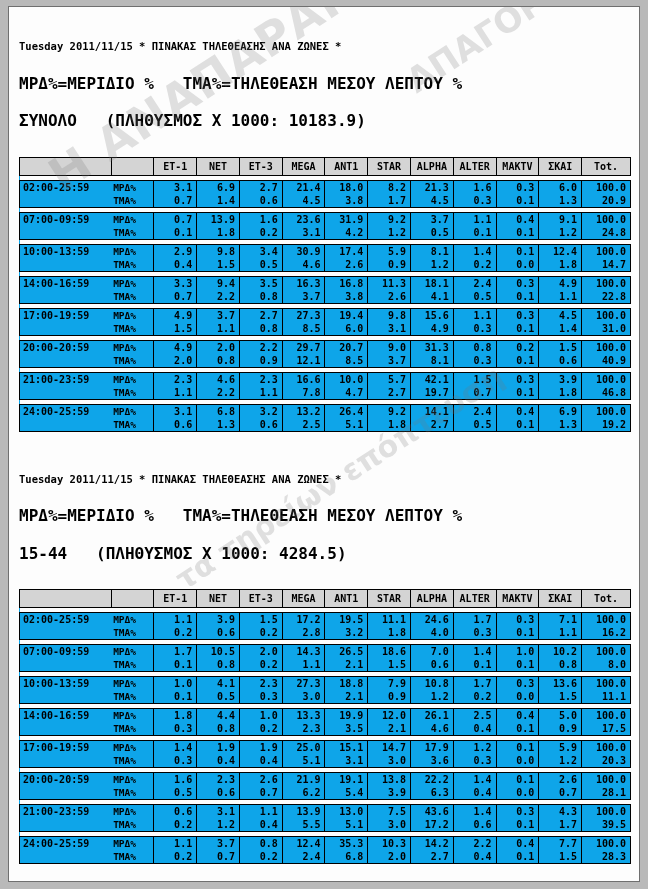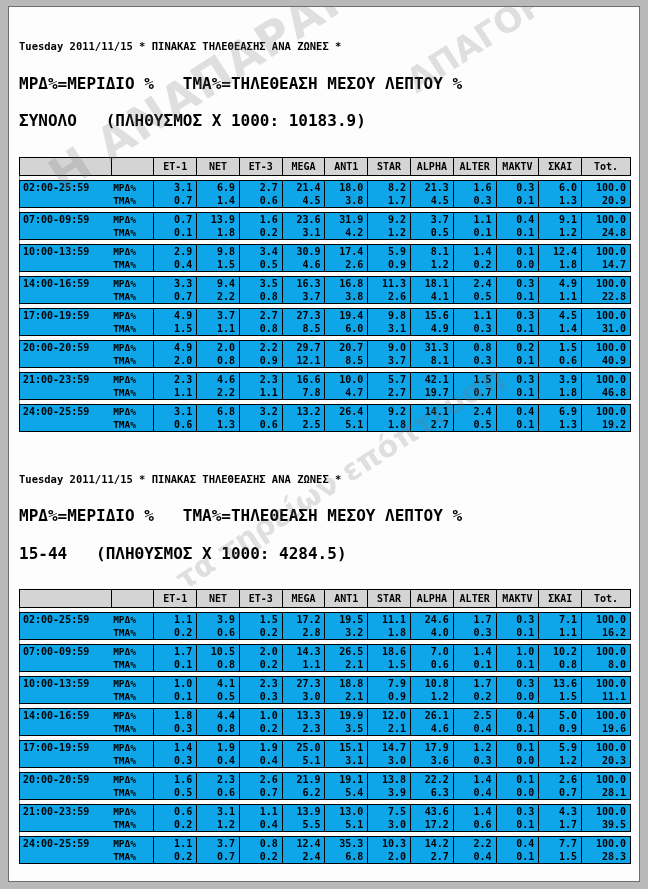--- a/index.html
+++ b/index.html
@@ -631,21 +631,21 @@
           <td class="num">0.3</td>
           <td class="num">0.8</td>
           <td class="num">0.2</td>
           <td class="num">2.3</td>
           <td class="num">3.5</td>
           <td class="num">2.1</td>
           <td class="num">4.6</td>
           <td class="num">0.4</td>
           <td class="num">0.1</td>
           <td class="num">0.9</td>
-          <td class="num">19.6</td>
+          <td class="num">17.5</td>
         </tr>
         <tr class="gap">
             <td colspan="13"></td>
           </tr>
 
         <tr class="r-top">
           <td class="time">17:00-19:59</td>
           <td class="met">ΜΡΔ%</td>
           <td class="num">1.4</td>
           <td class="num">1.9</td>

